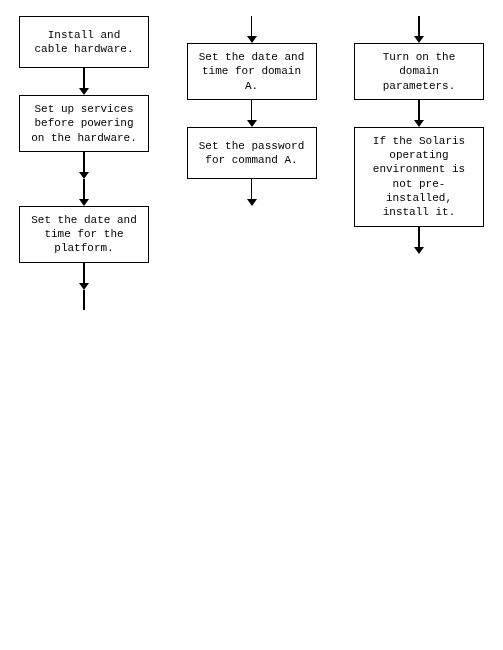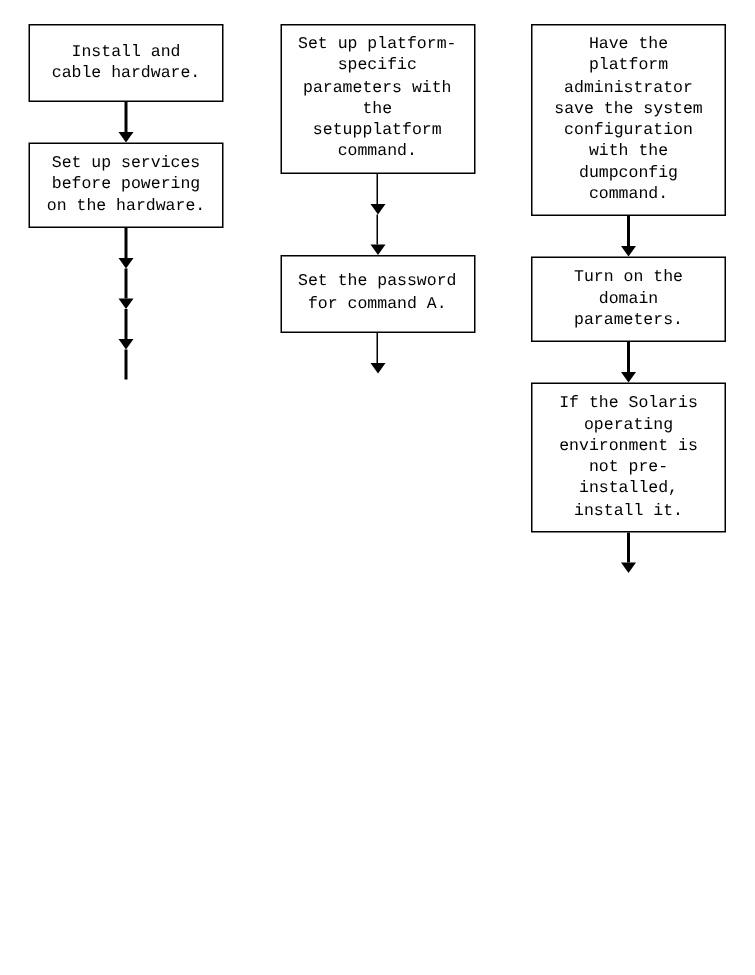--- a/index.html
+++ b/index.html
@@ -72,54 +72,54 @@
       <span>Set up services before powering on the hardware.</span>
     </div>
     <div class="arrow-down">
       <div class="v-line"></div>
       <div class="arrowhead-down"></div>
     </div>
     <div class="arrow-down">
       <div class="v-line"></div>
       <div class="arrowhead-down"></div>
     </div>
+    <div class="box">
+      <span>Set the date and time for the platform.</span>
+    </div>
     <div class="arrow-down">
       <div class="v-line"></div>
       <div class="arrowhead-down"></div>
     </div>
     <div class="arrow-down">
       <div class="v-line"></div>
     </div>
   </div>
 
   <div class="column">
-    <div class="box">
-      <span>Set up platform-specific parameters with the setupplatform command.</span>
-    </div>
     <div class="arrow-down">
       <div class="v-line"></div>
       <div class="arrowhead-down"></div>
+    </div>
+    <div class="box">
+      <span>Set the date and time for domain A.</span>
     </div>
     <div class="arrow-down">
       <div class="v-line"></div>
       <div class="arrowhead-down"></div>
     </div>
     <div class="box">
       <span>Set the password for command A.</span>
     </div>
     <div class="arrow-down">
       <div class="v-line"></div>
       <div class="arrowhead-down"></div>
     </div>
   </div>
 
   <div class="column">
-    <div class="box" style="min-height:80px;">
-      <span>Have the platform administrator save the system configuration with the dumpconfig command.</span>
-    </div>
     <div class="arrow-down">
       <div class="v-line"></div>
       <div class="arrowhead-down"></div>
     </div>
     <div class="box">
       <span>Turn on the domain parameters.</span>
     </div>
     <div class="arrow-down">
       <div class="v-line"></div>
       <div class="arrowhead-down"></div>

